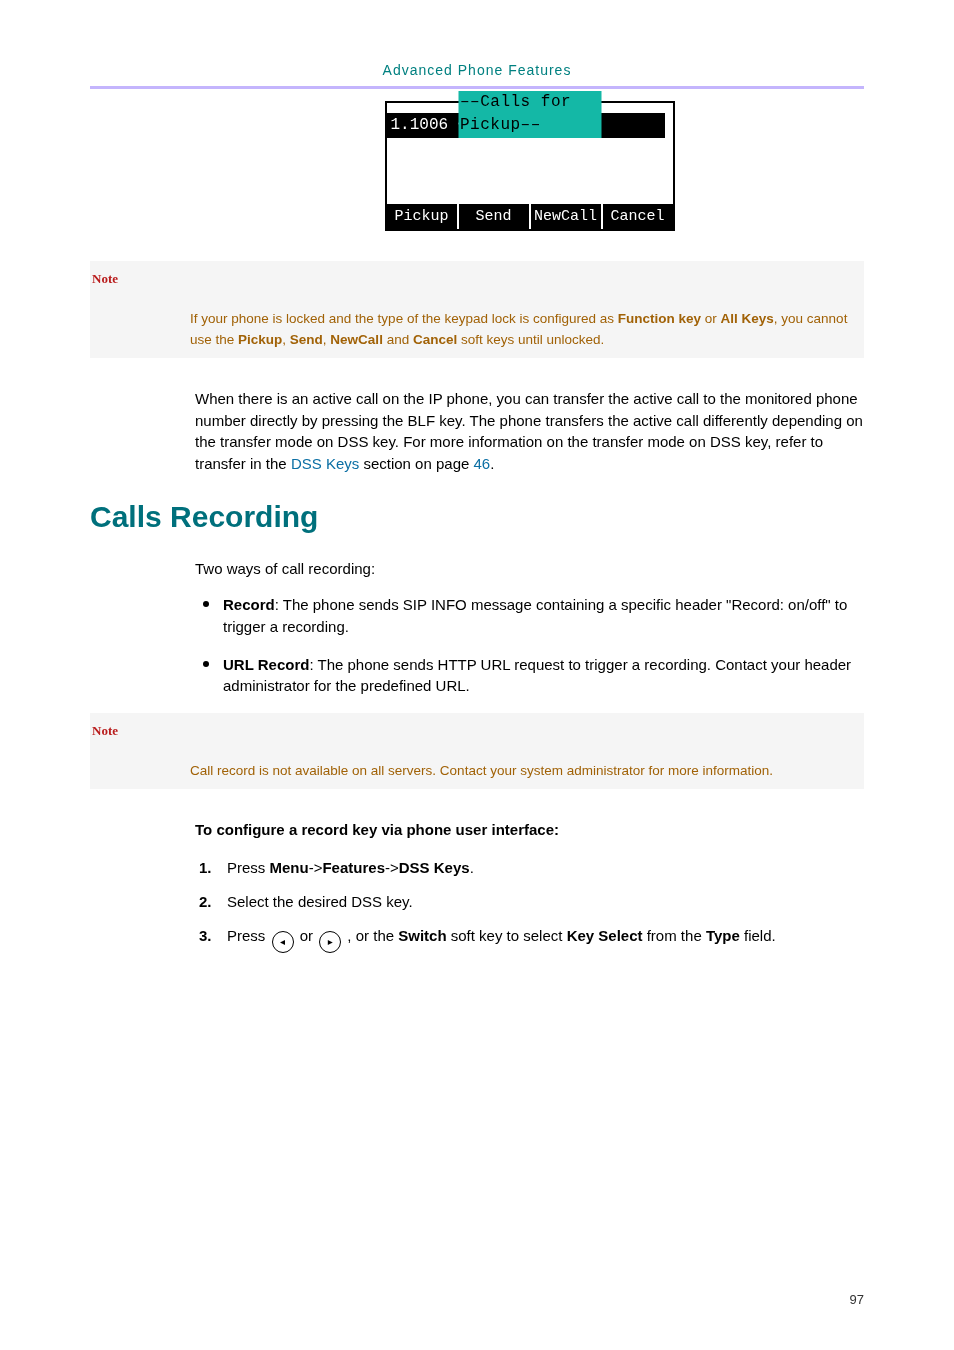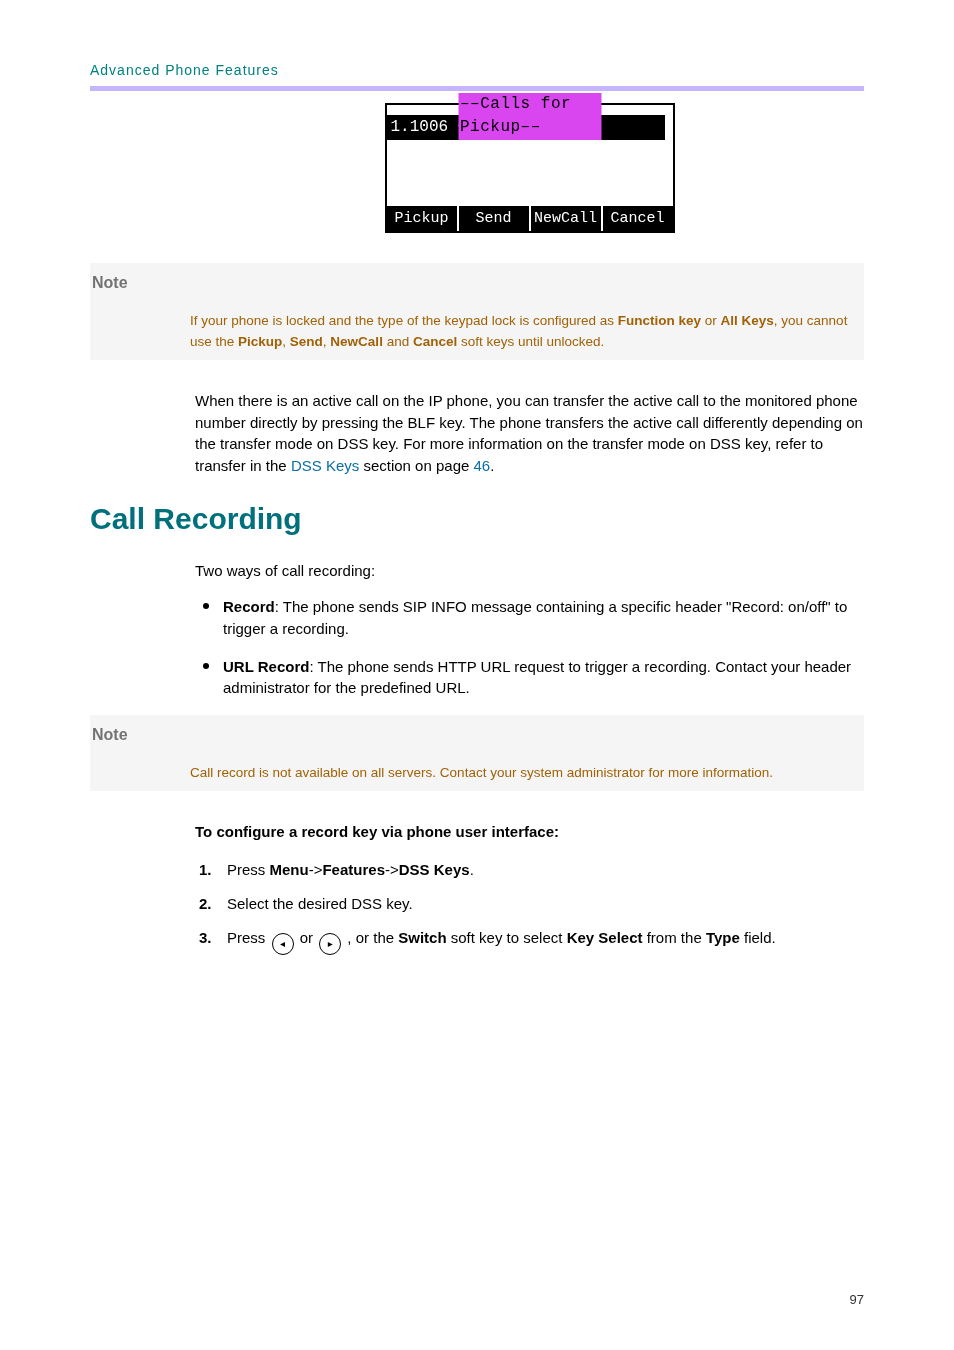--- a/index.html
+++ b/index.html
@@ -13,26 +13,26 @@
   .page {
     width: 954px;
     height: 1350px;
     position: relative;
     box-sizing: border-box;
     padding: 60px 90px 40px 90px;
     font-size: 15px;
     line-height: 1.45;
   }
   .header-line {
-    text-align: left;
+    text-align: center;
     color: #008080;
     font-size: 14px;
     letter-spacing: 1px;
     padding-bottom: 6px;
-    border-bottom: 5px solid #c4b5fd;
+    border-bottom: 3px solid #c4b5fd;
   }
   .content-col {
     margin-left: 105px;
   }
   .para {
     margin: 0 0 14px 0;
     color: #000;
   }
   .lcd-wrap {
     display: flex;
@@ -45,21 +45,21 @@
     height: 130px;
     position: relative;
     box-sizing: border-box;
     background: #fff;
   }
   .lcd-title {
     position: absolute;
     top: -12px;
     left: 50%;
     transform: translateX(-50%);
-    background: #d946ef;
+    background: #14b8a6;
     padding: 0 2px;
     font-family: "Courier New", monospace;
     font-size: 16px;
     letter-spacing: 0.5px;
   }
   .lcd-row {
     background: #000;
     color: #fff;
     font-family: "Courier New", monospace;
     font-size: 16px;
@@ -91,24 +91,25 @@
     display: flex;
     background: #f5f5f5;
     padding: 8px 10px 8px 0;
     margin: 8px 0 30px 0;
     font-size: 13.5px;
     line-height: 1.5;
   }
   .note-label {
     width: 98px;
     flex-shrink: 0;
-    color: #737373;
+    color: #b91c1c;
     font-weight: bold;
     padding-left: 2px;
-    font-size: 16px;
+    font-size: 13px;
+    font-family: Liberation Serif, serif;
   }
   .note-body {
     flex: 1;
     color: #a16207;
     margin-top: 40px;
   }
   .bold { font-weight: bold; }
   .link { color: #0b6fa4; }
   h2.section {
     font-family: "Trebuchet MS", Arial, sans-serif;
@@ -211,21 +212,21 @@
       <span>If your phone is locked and the type of the keypad lock is configured as </span><span class="bold">Function key</span><span> or </span><span class="bold">All Keys</span><span>, you cannot use the </span><span class="bold">Pickup</span><span>, </span><span class="bold">Send</span><span>, </span><span class="bold">NewCall</span><span> and </span><span class="bold">Cancel</span><span> soft keys until unlocked.</span>
     </div>
   </div>
 
   <div class="content-col">
     <p class="para">
       <span>When there is an active call on the IP phone, you can transfer the active call to the monitored phone number directly by pressing the BLF key. The phone transfers the active call differently depending on the transfer mode on DSS key. For more information on the transfer mode on DSS key, refer to transfer in the </span><span class="link">DSS Keys</span><span> section on page </span><span class="link">46</span><span>.</span>
     </p>
   </div>
 
-  <h2 class="section">Call Recording</h2>
+  <h2 class="section">Calls Recording</h2>
 
   <div class="content-col">
     <p class="para">Two ways of call recording:</p>
 
     <ul class="bullets">
       <li>
         <span class="bold">Record</span><span>: The phone sends SIP INFO message containing a specific header "Record: on/off" to trigger a recording.</span>
       </li>
       <li>
         <span class="bold">URL Record</span><span>: The phone sends HTTP URL request to trigger a recording. Contact your header administrator for the predefined URL.</span>

